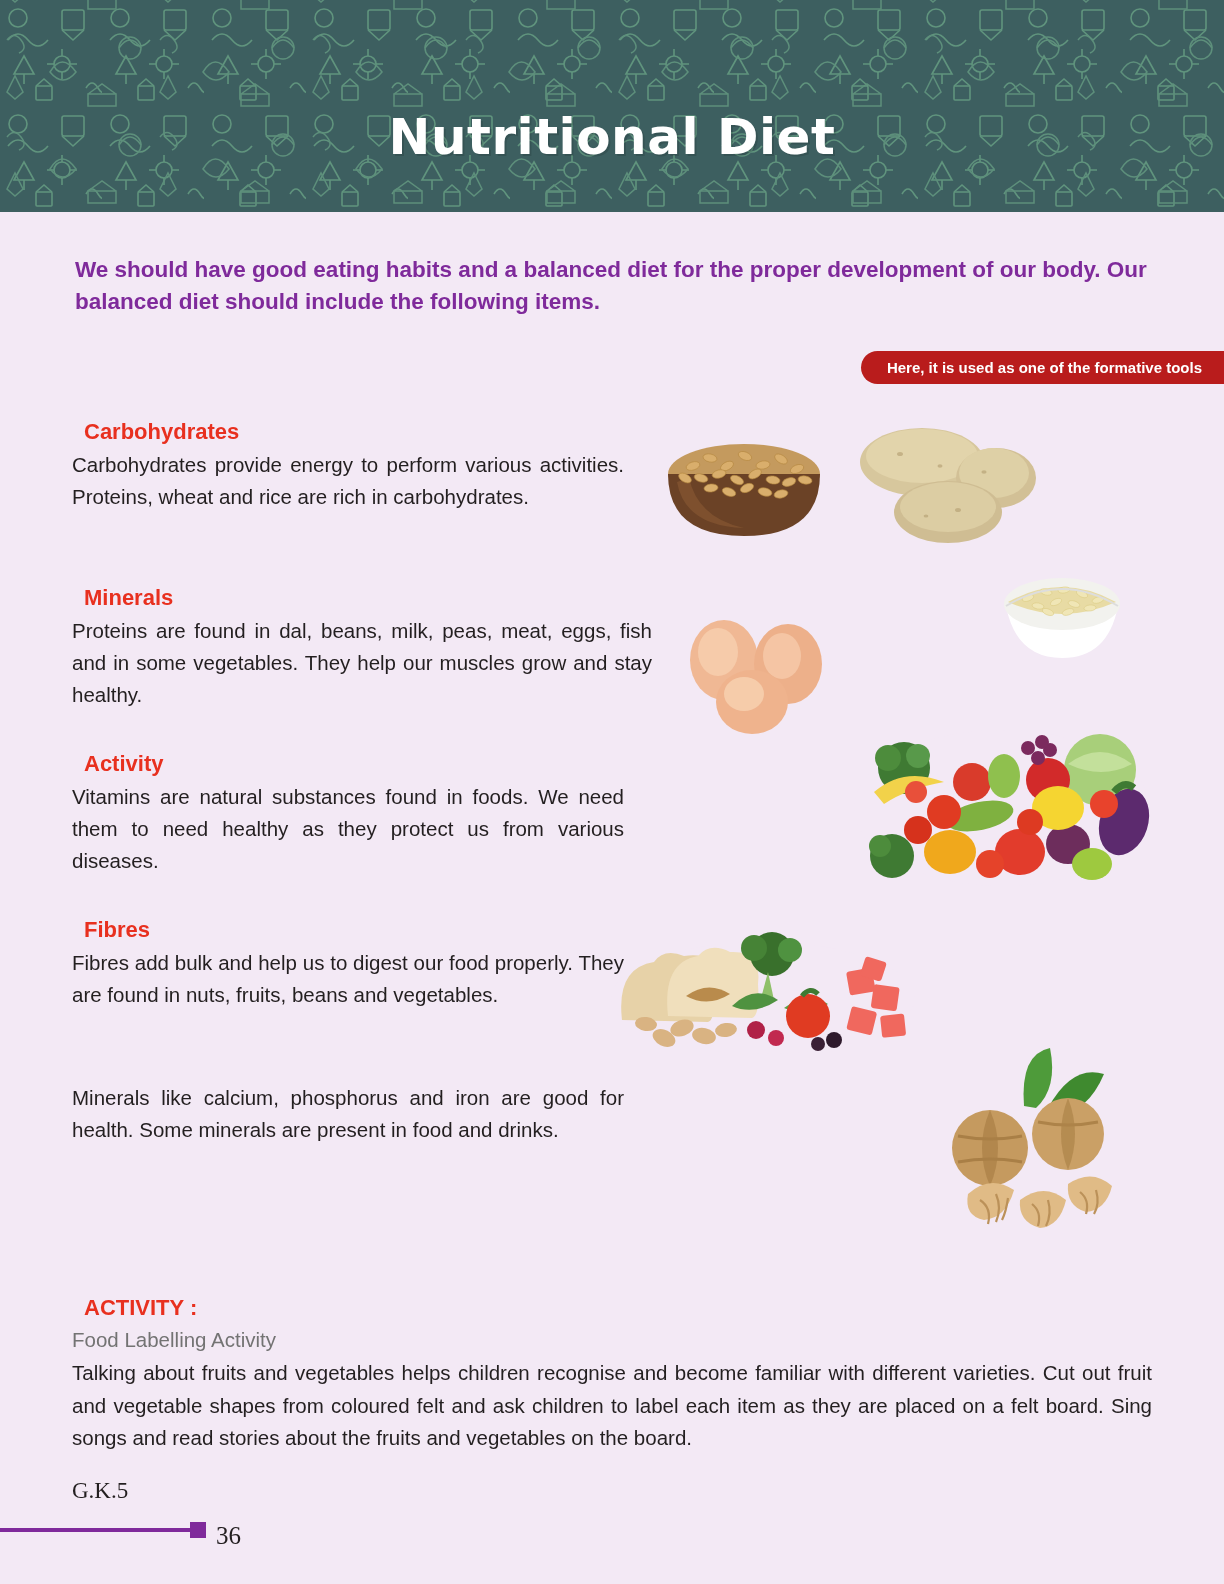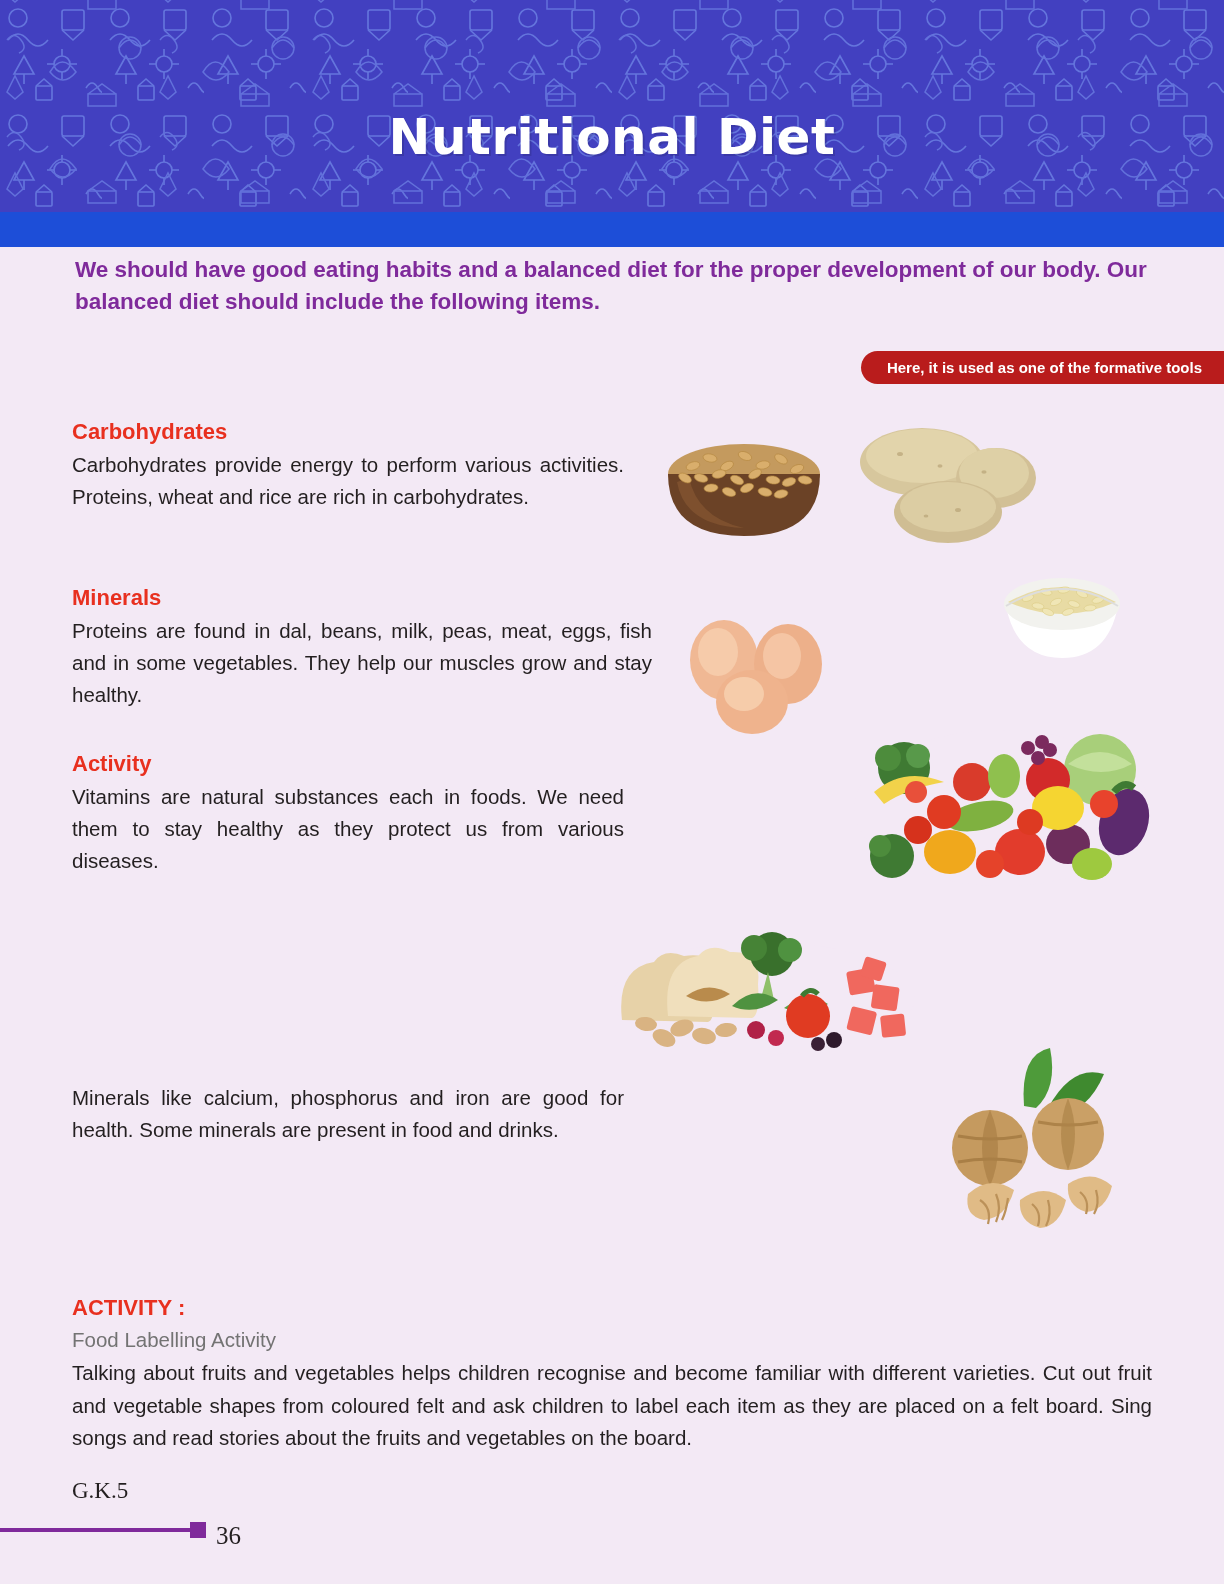--- a/index.html
+++ b/index.html
@@ -13,22 +13,22 @@
     font-family: "Liberation Sans", sans-serif;
     position: relative;
     overflow: hidden;
   }
 
   
   .header {
     position: absolute;
     left: 0; top: 0;
     width: 1224px;
-    height: 247px;
-    background: #1d4ed8;
+    height: 212px;
+    background: #15803d;
     overflow: hidden;
   }
   .header .doodles {
     position: absolute;
     inset: 0;
     opacity: 0.38;
   }
   .header-title {
     position: absolute;
     left: 0; right: 0;
@@ -74,21 +74,21 @@
     position: absolute;
     left: 72px;
     top: 418px;
     width: 1080px;
   }
   .section { margin-bottom: 24px; }
   .sec-title {
     color: #e8301f;
     font-size: 22px;
     font-weight: bold;
-    margin: 0 0 2px 0;
+    margin: 0 0 2px 12px;
     line-height: 1.3;
   }
   .sec-body {
     color: #231f20;
     font-size: 20.5px;
     line-height: 1.58;
     margin: 0;
     text-align: justify;
   }
   .w-narrow { width: 552px; }
@@ -399,23 +399,27 @@
     <p class="sec-body w-narrow">Carbohydrates provide energy to perform various activities. Proteins, wheat and rice are rich in carbohydrates.</p>
   </div>
 
   <div class="section" id="sec-proteins">
     <p class="sec-title">Minerals</p>
     <p class="sec-body w-med">Proteins are found in dal, beans, milk, peas, meat, eggs, fish and in some vegetables. They help our muscles grow and stay healthy.</p>
   </div>
 
   <div class="section" id="sec-vitamins">
     <p class="sec-title">Activity</p>
-    <p class="sec-body w-narrow">Vitamins are natural substances each in foods. We need them to stay healthy as they protect us from various diseases.</p>
-  </div>
-
+    <p class="sec-body w-narrow">Vitamins are natural substances found in foods. We need them to need healthy as they protect us from various diseases.</p>
+  </div>
+
+  <div class="section" id="sec-fibres">
+    <p class="sec-title">Fibres</p>
+    <p class="sec-body w-narrow">Fibres add bulk and help us to digest our food properly. They are found in nuts, fruits, beans and vegetables.</p>
+  </div>
 
   <div class="section" id="sec-minerals">
     <p class="sec-body w-narrow">Minerals like calcium, phosphorus and iron are good for health. Some minerals are present in food and drinks.</p>
   </div>
 
   <div class="section" id="sec-activity">
     <p class="sec-title">ACTIVITY :</p>
     <p class="activity-sub">Food Labelling Activity</p>
     <p class="sec-body w-wide">Talking about fruits and vegetables helps children recognise and become familiar with different varieties. Cut out fruit and vegetable shapes from coloured felt and ask children to label each item as they are placed on a felt board. Sing songs and read stories about the fruits and vegetables on the board.</p>
   </div>

